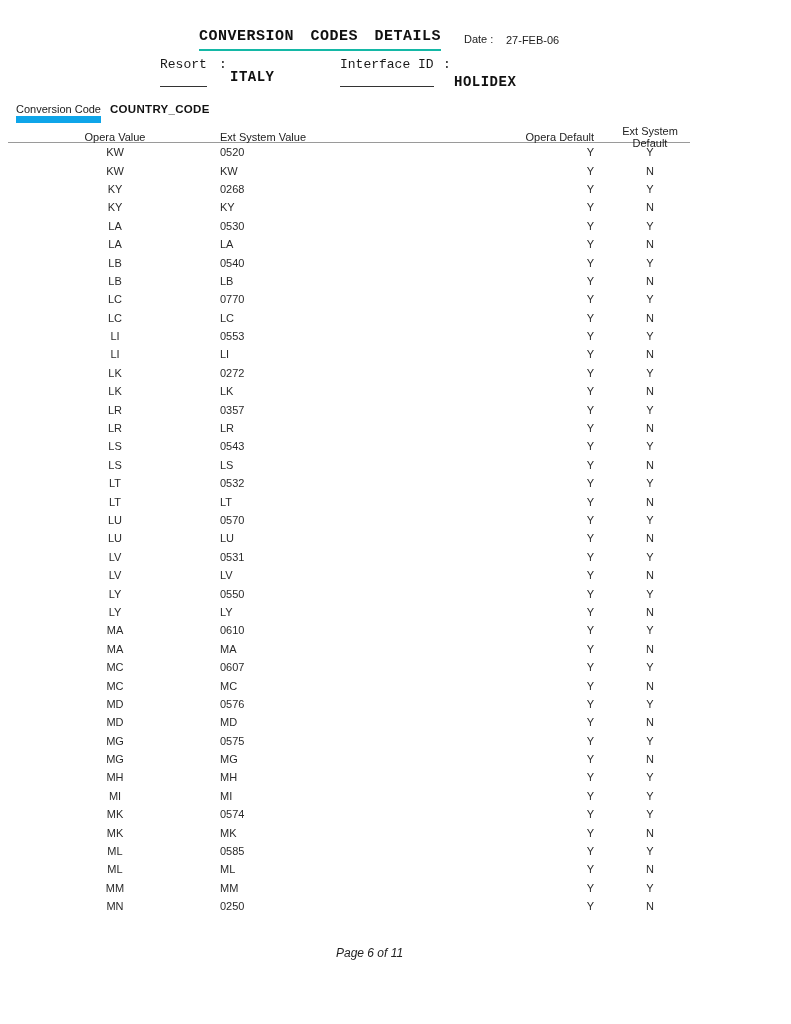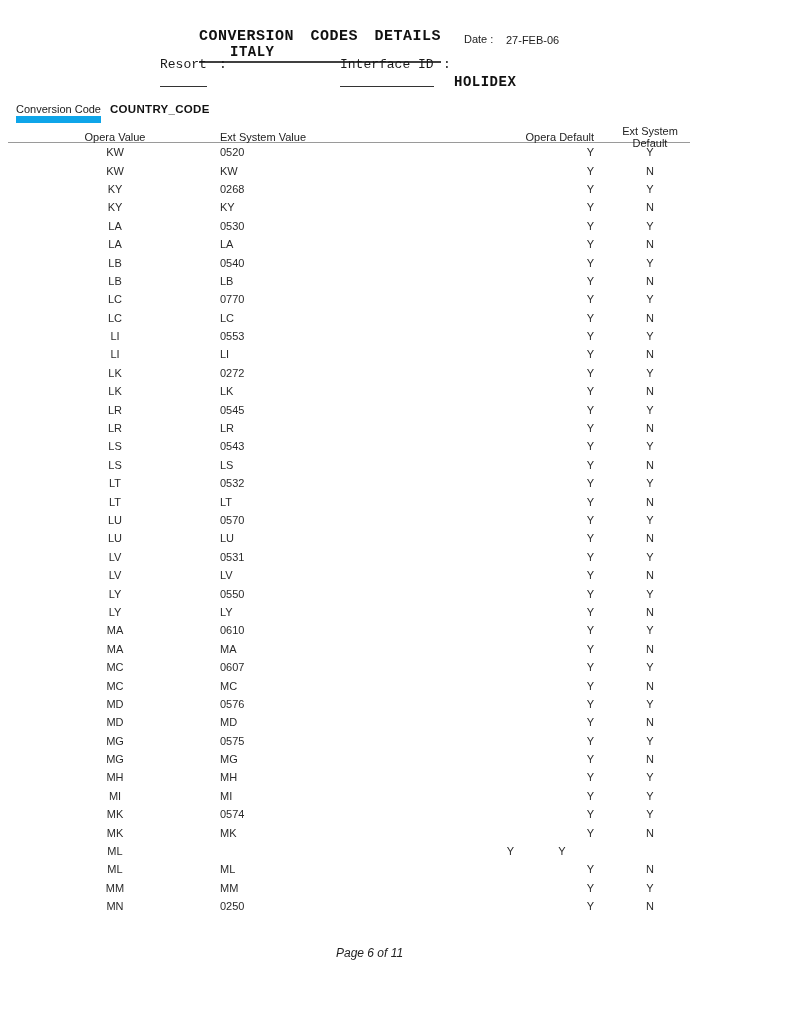--- a/index.html
+++ b/index.html
@@ -16,22 +16,22 @@
   .report-title {
     position: absolute;
     left: 199px;
     top: 28px;
     font-family: "Liberation Mono", "DejaVu Sans Mono", monospace;
     font-weight: bold;
     font-size: 15px;
     letter-spacing: 0.5px;
     word-spacing: 7px;
     color: #111111;
-    border-bottom: 2px solid #404040;
-    padding-bottom: 16px;
+    border-bottom: 2px solid #14b8a6;
+    padding-bottom: 4px;
     white-space: nowrap;
   }
   .date-label {
     position: absolute;
     left: 464px;
     top: 33px;
     font-size: 11px;
     color: #222222;
   }
   .date-value {
@@ -60,21 +60,21 @@
     position: absolute;
     font-family: "Liberation Mono", "DejaVu Sans Mono", monospace;
     font-weight: bold;
     font-size: 14px;
     letter-spacing: 0.5px;
     color: #111111;
     white-space: nowrap;
   }
   .resort-label { left: 160px; top: 57px; }
   .resort-colon { left: 219px; top: 57px; }
-  .resort-value { left: 230px; top: 44px; }
+  .resort-value { left: 230px; top: 69px; }
   .interface-label { left: 340px; top: 57px; }
   .interface-colon { left: 443px; top: 57px; }
   .interface-value { left: 454px; top: 56px; margin-top: 18px; }
 
   .conv-code-label {
     position: absolute;
     left: 16px;
     top: 103px;
     font-size: 11px;
     color: #1a1a1a;
@@ -238,21 +238,21 @@
           <span class="c4">Y</span>
         </div>
         <div class="trow">
           <span class="c1">LK</span>
           <span class="c2">LK</span>
           <span class="c3">Y</span>
           <span class="c4">N</span>
         </div>
         <div class="trow">
           <span class="c1">LR</span>
-          <span class="c2">0545</span>
+          <span class="c2">0357</span>
           <span class="c3">Y</span>
           <span class="c4">Y</span>
         </div>
         <div class="trow">
           <span class="c1">LR</span>
           <span class="c2">LR</span>
           <span class="c3">Y</span>
           <span class="c4">N</span>
         </div>
         <div class="trow">
@@ -382,20 +382,21 @@
           <span class="c4">Y</span>
         </div>
         <div class="trow">
           <span class="c1">MK</span>
           <span class="c2">MK</span>
           <span class="c3">Y</span>
           <span class="c4">N</span>
         </div>
         <div class="trow">
           <span class="c1">ML</span>
+          <span class="c2">0585</span>
           <span class="c3">Y</span>
           <span class="c4">Y</span>
         </div>
         <div class="trow">
           <span class="c1">ML</span>
           <span class="c2">ML</span>
           <span class="c3">Y</span>
           <span class="c4">N</span>
         </div>
         <div class="trow">

